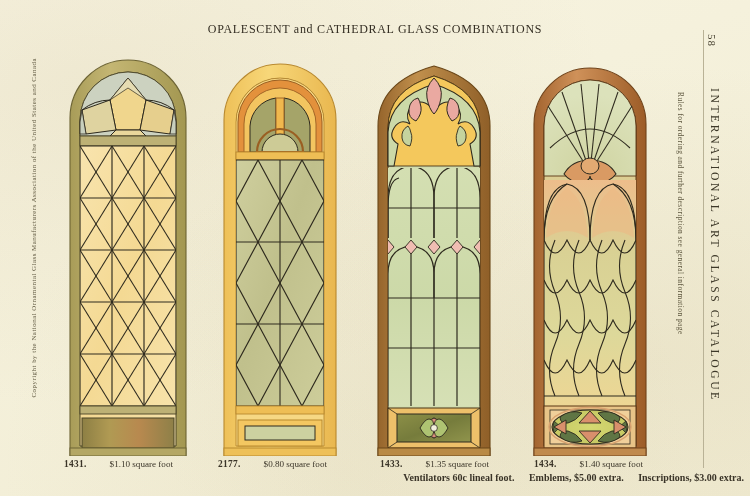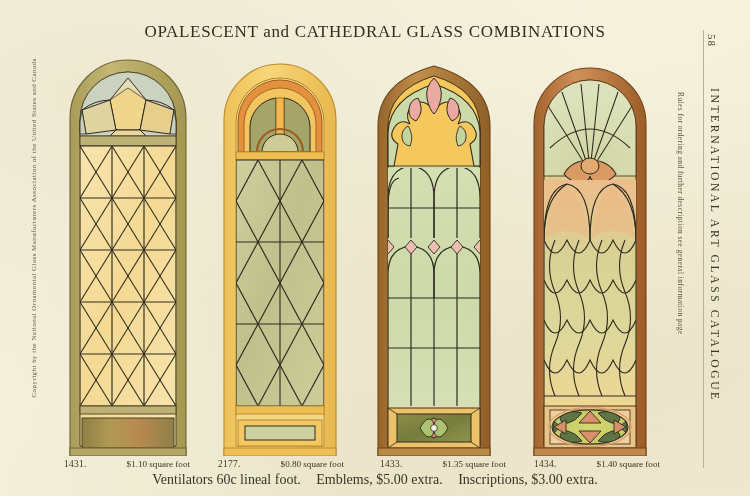--- a/index.html
+++ b/index.html
@@ -17,21 +17,21 @@
     background:
       radial-gradient(ellipse at 12% 18%, rgba(200,185,140,.18), transparent 55%),
       radial-gradient(ellipse at 88% 72%, rgba(196,180,135,.16), transparent 58%),
       radial-gradient(ellipse at 46% 95%, rgba(205,192,150,.14), transparent 60%),
       linear-gradient(160deg,#f8f4e2 0%,#f4f0da 48%,#f1ecd3 100%);
     pointer-events:none;
   }
   .page-title{
     position:absolute;left:0;right:0;top:22px;
     text-align:center;
-    font-size:17px;
+    font-size:12px;
     letter-spacing:.7px;
     color:#332d22;
     font-family:"Liberation Serif", serif;
   }
 
   
   .margin-rule{
     position:absolute;top:30px;bottom:28px;left:703px;
     width:1px;background:#b9b296;
   }
@@ -65,30 +65,30 @@
   .plate.p2{left:214px;}
   .plate.p3{left:368px;}
   .plate.p4{left:524px;}
   .plate svg{display:block;width:100%;height:100%;}
 
   
   .captions{position:absolute;left:0;top:459px;width:750px;height:16px;}
   .caption{
     position:absolute;top:0;font-size:9.1px;color:#3a3428;white-space:nowrap;
   }
-  .caption .num{font-weight:normal;font-size:9.4px;letter-spacing:.3px;margin-top:13px;}
-  .caption .price{margin-left:21px;padding-left:19px;}
+  .caption .num{font-weight:bold;font-size:9.4px;letter-spacing:.3px;margin-top:13px;}
+  .caption .price{margin-left:4px;padding-left:19px;}
   .c1{left:64px;}
   .c2{left:218px;}
   .c3{left:380px;text-align:center;}
   .c4{left:534px;}
 
   .footnote{
     position:absolute;left:0;top:472px;width:750px;
-    text-align:center;font-size:14px;color:#3a3428;
+    text-align:right;font-size:10px;color:#3a3428;font-weight:bold;
   }
   .footnote span{margin:0 6px;}
 </style>
 </head>
 <body>
 
 <div class="paper-grain"></div>
 
 <div class="page-title">
   <span>OPALESCENT and CATHEDRAL GLASS COMBINATIONS</span>

